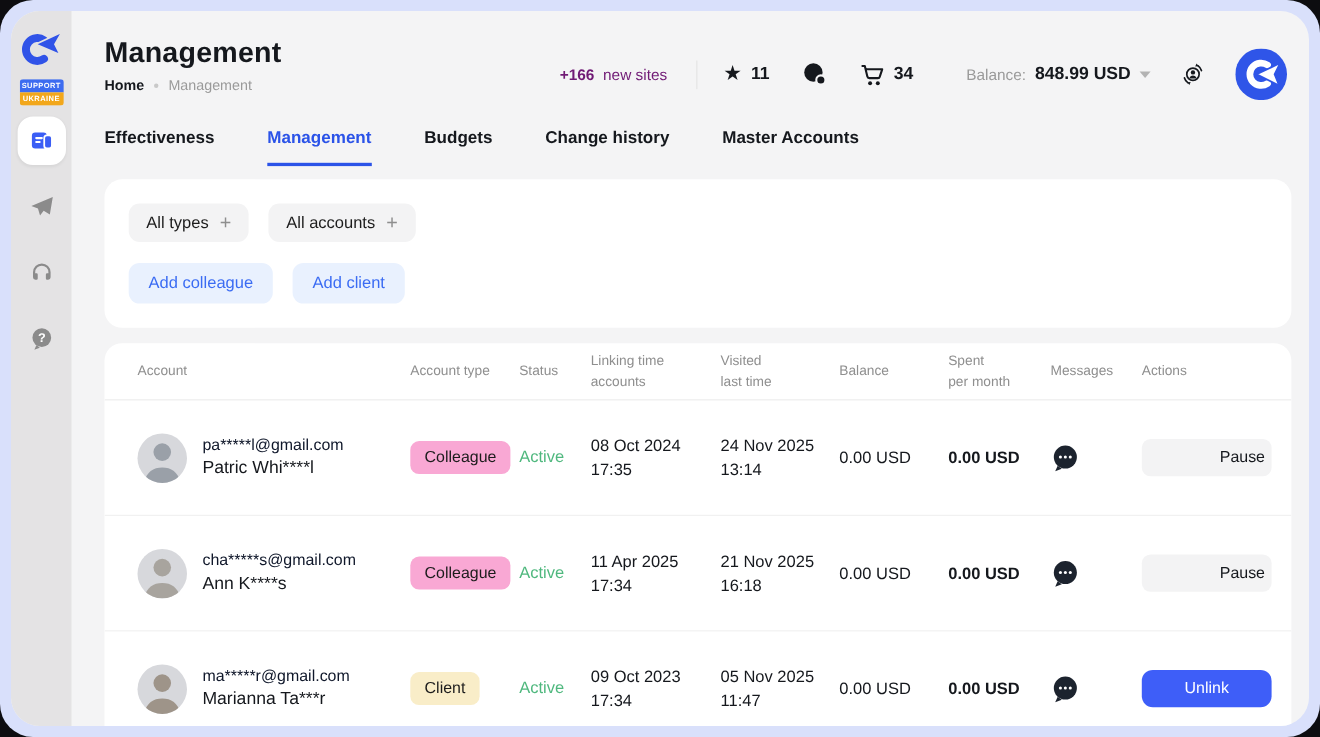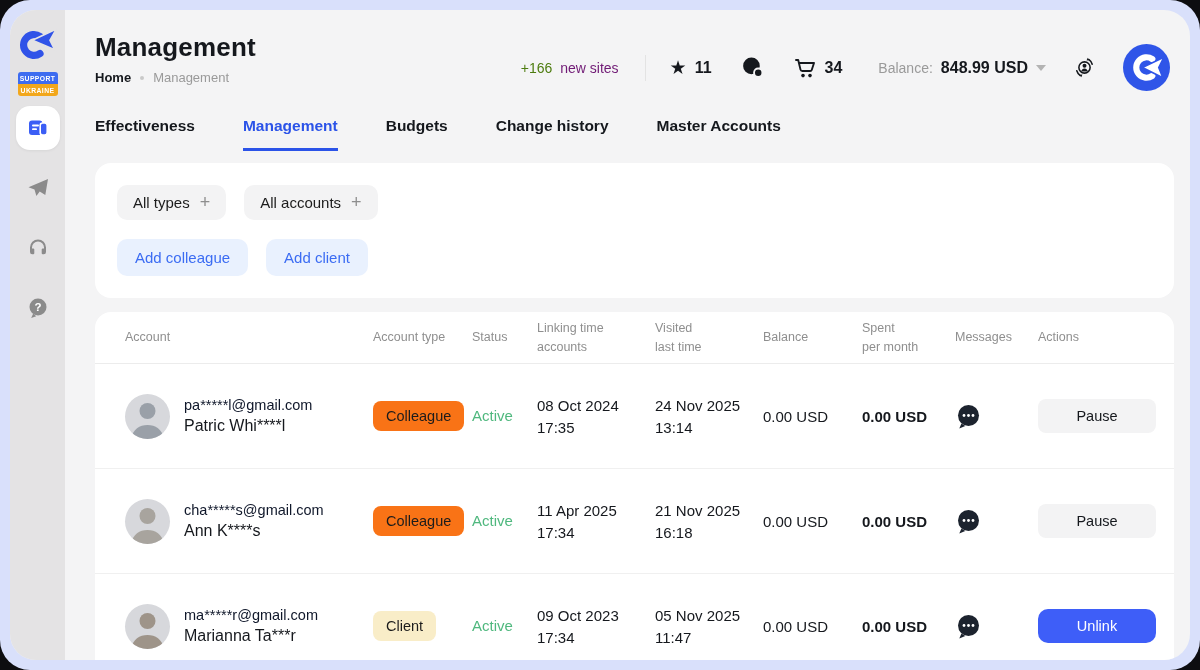--- a/index.html
+++ b/index.html
@@ -23,29 +23,29 @@
   .main{flex:1;display:flex;flex-direction:column;overflow:hidden;}
   .topbar{display:flex;align-items:flex-start;justify-content:space-between;padding:22px 20px 0 30px;}
   .page-title{margin:0;font-size:26px;font-weight:700;color:#15181d;letter-spacing:.2px;}
   .breadcrumb{margin-top:7px;display:flex;align-items:center;font-size:13px;}
   .bc-home{color:#15181d;font-weight:700;cursor:pointer;}
   .bc-dot{width:4px;height:4px;border-radius:50%;background:#c9c9c9;margin:0 9px;}
   .bc-cur{color:#9a9a9a;}
 
   .topbar-right{display:flex;align-items:center;margin-top:12px;}
   .new-sites{font-size:14px;cursor:pointer;}
-  .ns-count{color:#4d7c0f;font-weight:400;}
+  .ns-count{color:#701a75;font-weight:700;}
   .ns-label{color:#701a75;margin-left:4px;}
   .v-divider{width:1px;height:26px;background:#e3e3e3;margin:0 24px 0 26px;}
   .stat{display:flex;align-items:center;gap:8px;cursor:pointer;}
   .stat + .stat{margin-left:28px;}
   .icon-star{font-size:19px;line-height:1;color:#15181d;}
   .stat-count{font-size:16px;font-weight:700;color:#15181d;}
   .balance{display:flex;align-items:center;margin-left:36px;cursor:pointer;}
-  .bal-label{font-size:14px;color:#9a9a9a;margin-right:8px;}
+  .bal-label{font-size:14px;color:#9a9a9a;margin-right:8px;margin-left:12px;}
   .bal-value{font-size:16px;font-weight:700;color:#15181d;}
   .chevron{width:0;height:0;border-left:5px solid transparent;border-right:5px solid transparent;border-top:6px solid #b3b3b3;margin-left:8px;}
   .switch-btn{margin-left:26px;cursor:pointer;display:flex;}
   .avatar-top{width:47px;height:47px;border-radius:50%;margin-left:26px;cursor:pointer;display:flex;}
 
   
   .tabs{display:flex;gap:48px;padding:0 30px;margin-top:26px;}
   .tab{font-size:15.5px;font-weight:700;color:#15181d;padding-bottom:13px;cursor:pointer;border-bottom:3px solid transparent;}
   .tab.active{color:#2b53e8;border-bottom-color:#2b53e8;}
 
@@ -64,30 +64,30 @@
   .th{font-size:12.5px;color:#8f8f8f;white-space:pre-line;line-height:1.45;font-weight:500;}
   .tbody-row{height:104px;border-bottom:1px solid #f0f0f0;}
   .tbody-row:last-child{border-bottom:none;}
 
   .cell-account{display:flex;align-items:center;gap:14px;}
   .avatar-img{width:45px;height:45px;border-radius:50%;background:#d7d8dc;overflow:hidden;flex:0 0 45px;display:flex;align-items:flex-end;justify-content:center;}
   .acc-text{display:flex;flex-direction:column;gap:4px;}
   .acc-email{font-size:14.5px;color:#0f172a;text-decoration:none;cursor:pointer;}
   .acc-name{font-size:16px;color:#15181d;}
   .badge{display:inline-block;padding:7px 13px;border-radius:8px;font-size:14.5px;color:#1c1c1c;}
-  .badge[data-type="colleague"]{background:#f97316;}
+  .badge[data-type="colleague"]{background:#f9a8d4;}
   .badge[data-type="client"]{background:#f9edc8;}
   .status{font-size:15px;color:#4fb87e;}
   .date-cell{display:flex;flex-direction:column;gap:5px;font-size:15px;color:#15181d;}
   .balance-cell{font-size:15px;color:#15181d;}
   .spent-cell{font-size:15px;font-weight:700;color:#15181d;}
   .msg-btn{background:none;border:none;padding:0;cursor:pointer;display:flex;}
   .actions-cell{display:flex;justify-content:flex-end;}
   .action-btn{width:118px;height:34px;border:none;border-radius:8px;font-size:14.5px;cursor:pointer;font-family:inherit;}
-  .action-btn[data-variant="secondary"]{background:#f3f3f4;color:#15181d;}
+  .action-btn[data-variant="secondary"]{background:#f3f3f4;color:#15181d;text-align:right;}
   .action-btn[data-variant="primary"]{background:#3e5ef8;color:#fff;border-radius:10px;}
 </style>
 </head>
 <body>
 
 <div class="backdrop">
 <div class="frame">
 <div class="app">
 
   <aside class="sidebar">

